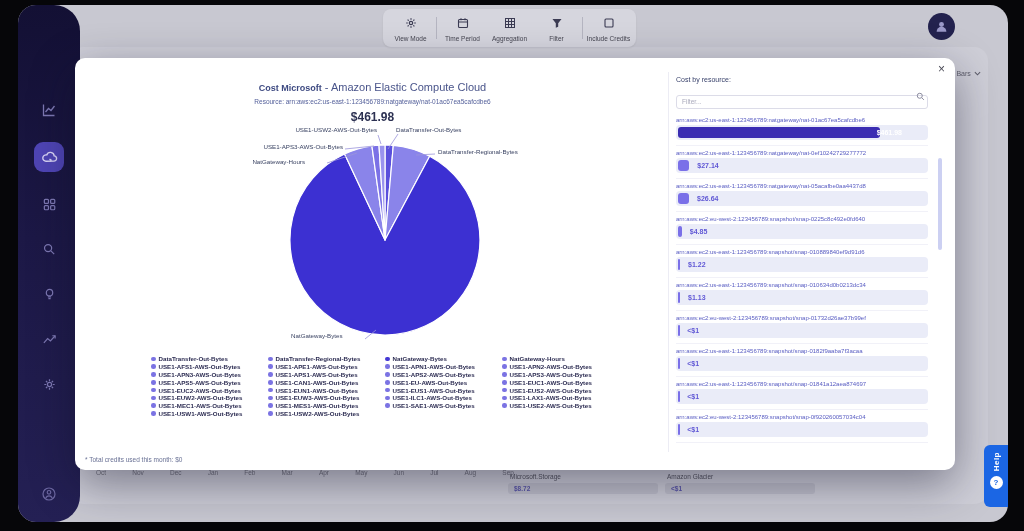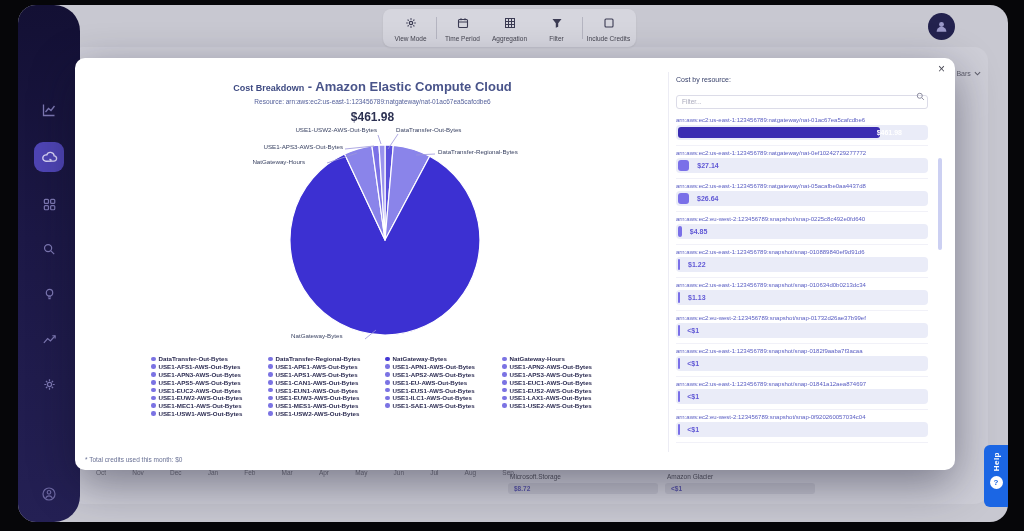--- a/index.html
+++ b/index.html
@@ -58,21 +58,21 @@
                            color:#1b66e4; font-size:8px; font-weight:bold; display:flex;
                            align-items:center; justify-content:center; }
 
   
   #modal { position:absolute; left:75px; top:58px; width:880px; height:412px; background:#ffffff;
            border-radius:10px; z-index:10; box-shadow:0 14px 45px rgba(15,15,40,.45); }
   #modal-close { position:absolute; right:10px; top:4px; font-size:12px; color:#4b4b57;
                  cursor:pointer; z-index:12; }
   #m-head { position:absolute; left:0; top:19px; width:595px; text-align:center; z-index:11; }
   .m-title { font-size:9px; font-weight:bold; color:#3e4a82; }
-  .m-title-suffix { font-size:13px; font-weight:bold; color:#49548a; }
+  .m-title-suffix { font-size:11px; font-weight:normal; color:#49548a; }
   .m-resource { font-size:6.5px; color:#55619b; margin-top:3px; }
   .m-total { font-size:12px; font-weight:bold; color:#2c3152; margin-top:5px; }
 
   #pie-svg { position:absolute; left:0; top:0; }
   .pie-label { position:absolute; font-size:6.2px; color:#394262; white-space:nowrap; z-index:11; }
   .lbl-usw2 { left:160px; top:68px; width:142px; text-align:right; }
   .lbl-dtout { left:321px; top:68px; }
   .lbl-aps3 { left:118px; top:85px; width:150px; text-align:right; }
   .lbl-dtreg { left:363px; top:90px; }
   .lbl-ngh  { left:118px; top:100px; width:112px; text-align:right; }
@@ -266,21 +266,21 @@
       <line x1="313" y1="91" x2="323" y2="76" stroke="#9a94da" stroke-width="0.8"></line>
       <line x1="341" y1="97" x2="360" y2="96" stroke="#9a94da" stroke-width="0.8"></line>
       <line x1="301" y1="272" x2="290" y2="281" stroke="#9a94da" stroke-width="0.8"></line>
       <line x1="282" y1="95" x2="252" y2="105" stroke="#9a94da" stroke-width="0.8"></line>
       <line x1="299" y1="88" x2="270" y2="91" stroke="#9a94da" stroke-width="0.8"></line>
       <line x1="306" y1="86" x2="303" y2="77" stroke="#9a94da" stroke-width="0.8"></line>
     </svg>
 
   <div id="m-head">
     <div>
-      <span class="m-title">Cost Breakdown</span><span class="m-title-suffix"> - Amazon Elastic Compute Cloud</span>
+      <span class="m-title">Cost Microsoft</span><span class="m-title-suffix"> - Amazon Elastic Compute Cloud</span>
     </div>
     <div class="m-resource">Resource: arn:aws:ec2:us-east-1:123456789:natgateway/nat-01ac67ea5cafcdbe6</div>
     <div class="m-total">$461.98</div>
   </div>
 
   <div id="pie-labels">
       <div class="pie-label lbl-dtout">DataTransfer-Out-Bytes</div>
       <div class="pie-label lbl-dtreg">DataTransfer-Regional-Bytes</div>
       <div class="pie-label lbl-ngb">NatGateway-Bytes</div>
       <div class="pie-label lbl-ngh">NatGateway-Hours</div>

